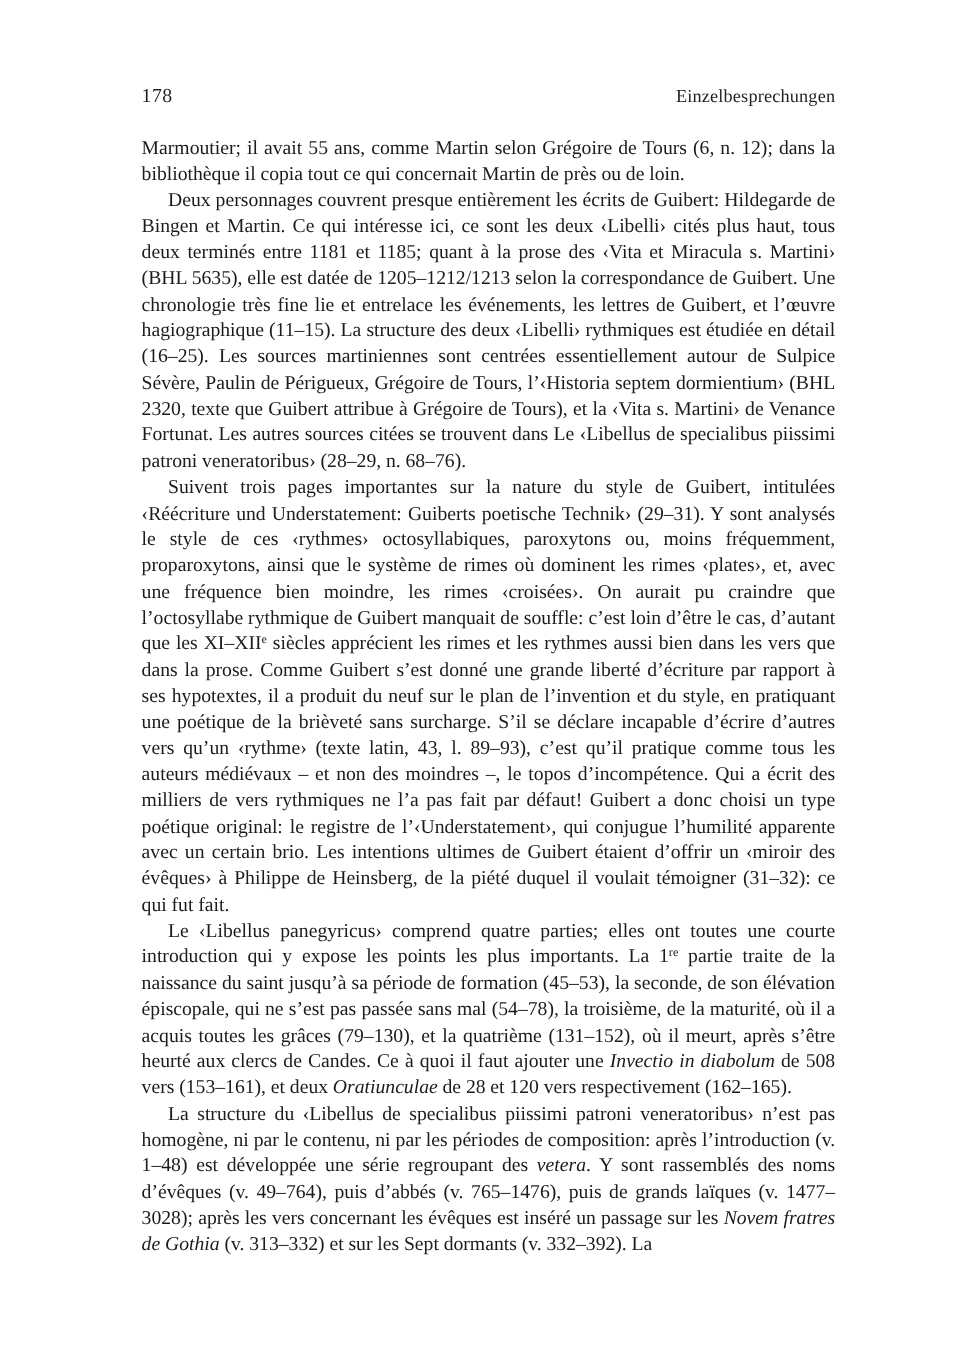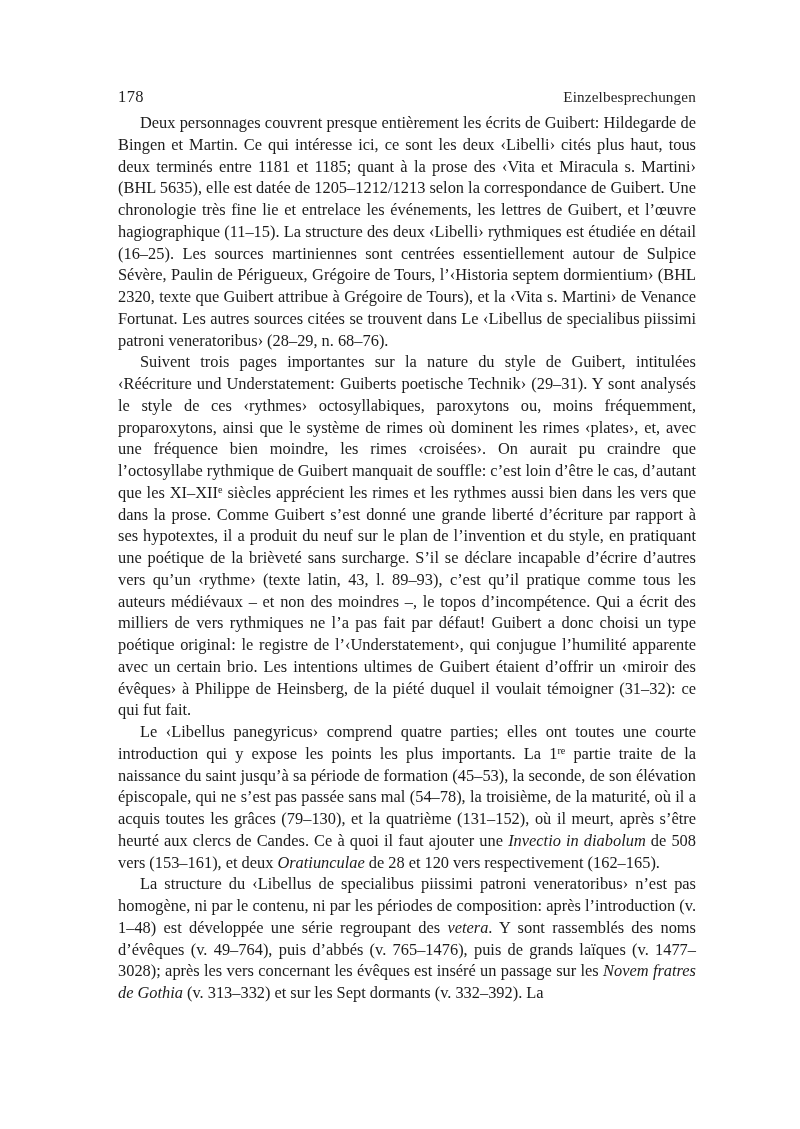--- a/index.html
+++ b/index.html
@@ -15,21 +15,21 @@
     background: #ffffff;
     overflow: hidden;
     font-family: "Liberation Serif", "DejaVu Serif", serif;
     color: #1b1b1b;
     box-sizing: border-box;
   }
   
   .running-head {
     position: absolute;
     left: 118px;
-    top: 87px;
+    top: 70px;
     width: 578px;
     display: flex;
     align-items: baseline;
     justify-content: space-between;
     font-size: 15.5px;
     letter-spacing: 0.2px;
     color: #1f1f1f;
   }
   .folio {
     font-size: 16.5px;
@@ -75,19 +75,20 @@
 <body>
 
 <div class="page">
 
   <div class="running-head">
     <span class="folio">178</span>
     <span class="head-title">Einzelbesprechungen</span>
   </div>
 
   <div class="textblock">
+    <p>Marmoutier; il avait 55 ans, comme Martin selon Grégoire de Tours (6, n. 12); dans la bibliothèque il copia tout ce qui concernait Martin de près ou de loin.</p>
     <p class="indent">Deux personnages couvrent presque entièrement les écrits de Guibert: Hildegarde de Bingen et Martin. Ce qui intéresse ici, ce sont les deux ‹Libelli› cités plus haut, tous deux terminés entre 1181 et 1185; quant à la prose des ‹Vita et Miracula s. Martini› (BHL 5635), elle est datée de 1205–1212/1213 selon la correspondance de Guibert. Une chronologie très fine lie et entrelace les événements, les lettres de Guibert, et l’œuvre hagiographique (11–15). La structure des deux ‹Libelli› rythmiques est étudiée en détail (16–25). Les sources martiniennes sont centrées essentiellement autour de Sulpice Sévère, Paulin de Périgueux, Grégoire de Tours, l’‹Historia septem dormientium› (BHL 2320, texte que Guibert attribue à Grégoire de Tours), et la ‹Vita s. Martini› de Venance Fortunat. Les autres sources citées se trouvent dans Le ‹Libellus de specialibus piissimi patroni veneratoribus› (28–29, n. 68–76).</p>
     <p class="indent">Suivent trois pages importantes sur la nature du style de Guibert, intitulées ‹Réécriture und Understatement: Guiberts poetische Technik› (29–31). Y sont analysés le style de ces ‹rythmes› octosyllabiques, paroxytons ou, moins fréquemment, proparoxytons, ainsi que le système de rimes où dominent les rimes ‹plates›, et, avec une fréquence bien moindre, les rimes ‹croisées›. On aurait pu craindre que l’octosyllabe rythmique de Guibert manquait de souffle: c’est loin d’être le cas, d’autant que les XI–XII<sup>e</sup> siècles apprécient les rimes et les rythmes aussi bien dans les vers que dans la prose. Comme Guibert s’est donné une grande liberté d’écriture par rapport à ses hypotextes, il a produit du neuf sur le plan de l’invention et du style, en pratiquant une poétique de la brièveté sans surcharge. S’il se déclare incapable d’écrire d’autres vers qu’un ‹rythme› (texte latin, 43, l. 89–93), c’est qu’il pratique comme tous les auteurs médiévaux – et non des moindres –, le topos d’incompétence. Qui a écrit des milliers de vers rythmiques ne l’a pas fait par défaut! Guibert a donc choisi un type poétique original: le registre de l’‹Understatement›, qui conjugue l’humilité apparente avec un certain brio. Les intentions ultimes de Guibert étaient d’offrir un ‹miroir des évêques› à Philippe de Heinsberg, de la piété duquel il voulait témoigner (31–32): ce qui fut fait.</p>
     <p class="indent">Le ‹Libellus panegyricus› comprend quatre parties; elles ont toutes une courte introduction qui y expose les points les plus importants. La 1<sup>re</sup> partie traite de la naissance du saint jusqu’à sa période de formation (45–53), la seconde, de son élévation épiscopale, qui ne s’est pas passée sans mal (54–78), la troisième, de la maturité, où il a acquis toutes les grâces (79–130), et la quatrième (131–152), où il meurt, après s’être heurté aux clercs de Candes. Ce à quoi il faut ajouter une <i>Invectio in diabolum</i> de 508 vers (153–161), et deux <i>Oratiunculae</i> de 28 et 120 vers respectivement (162–165).</p>
     <p class="indent">La structure du ‹Libellus de specialibus piissimi patroni veneratoribus› n’est pas homogène, ni par le contenu, ni par les périodes de composition: après l’introduction (v. 1–48) est développée une série regroupant des <i>vetera</i>. Y sont rassemblés des noms d’évêques (v. 49–764), puis d’abbés (v. 765–1476), puis de grands laïques (v. 1477–3028); après les vers concernant les évêques est inséré un passage sur les <i>Novem fratres de Gothia</i> (v. 313–332) et sur les Sept dormants (v. 332–392). La</p>
   </div>
 
 </div>
 
 </body></html>

